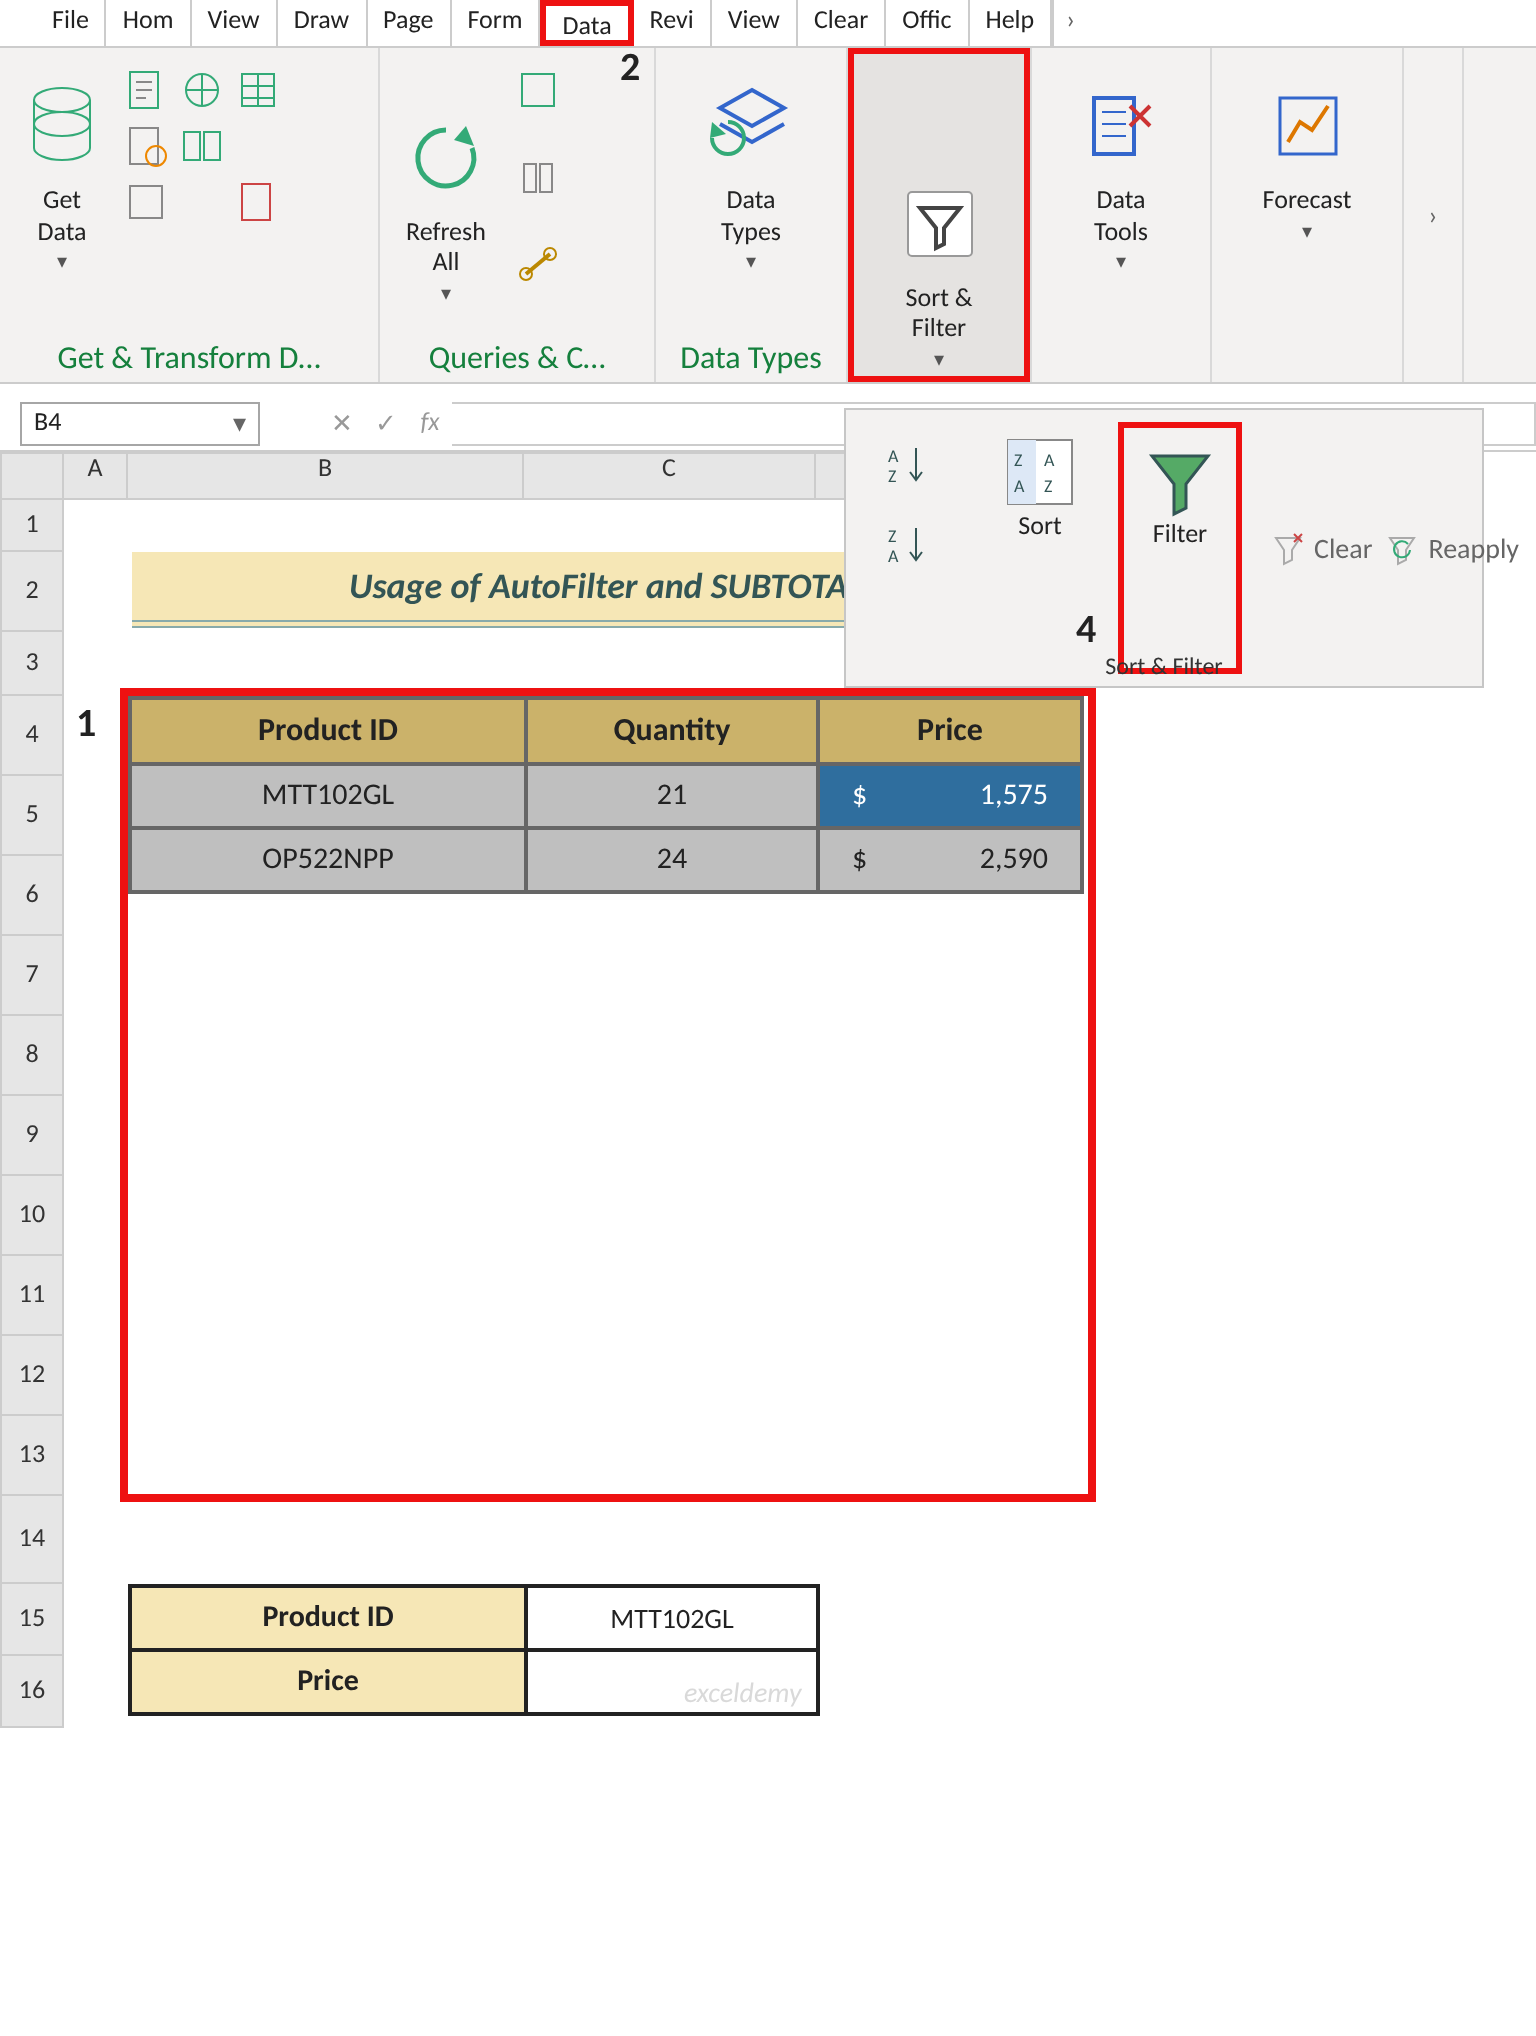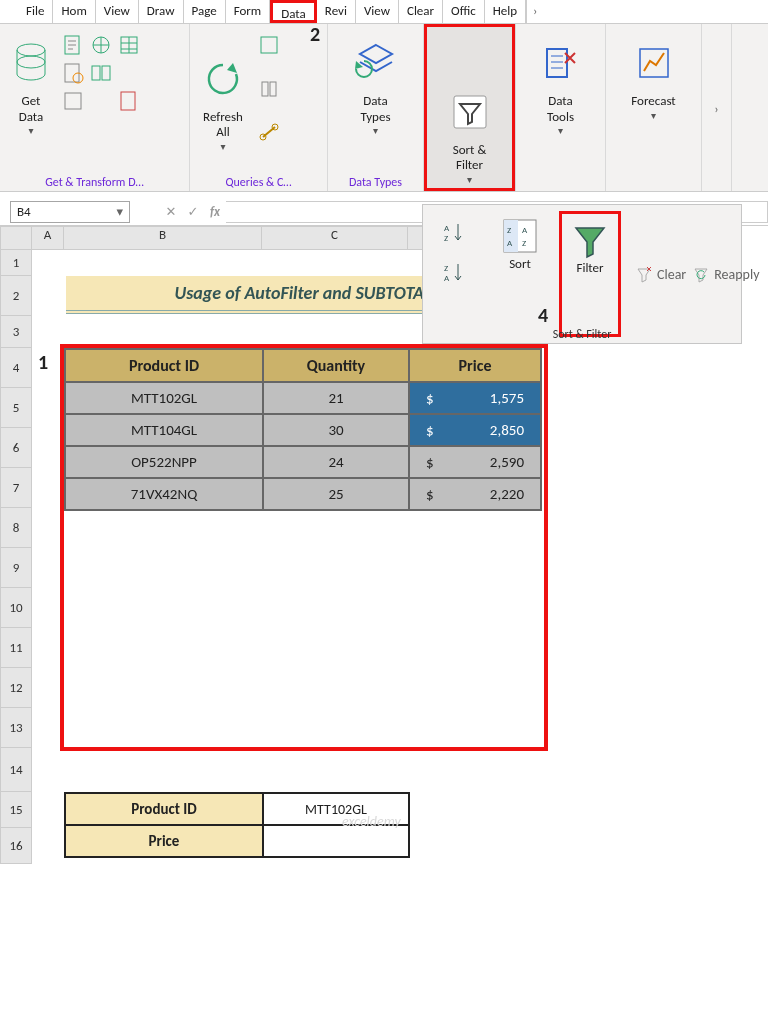--- a/index.html
+++ b/index.html
@@ -8,21 +8,21 @@
 
 .ribbon-tabs { display: flex; border-bottom: 1px solid #ccc; height: 24px; align-items: stretch; padding-left: 18px; }
 .ribbon-tab { padding: 3px 8px 0 8px; font-size: 13px; color: #222; border-right: 1px solid #ccc; cursor: pointer; white-space: nowrap; }
 .ribbon-tab.active { background: #fff; }
 .ribbon-scroll { border-left: 1px solid #ccc; padding: 3px 6px; color: #666; }
 .red-box { border: 3px solid #e11 !important; }
 
 
 .ribbon-body { display: flex; background: #f3f2f1; border-bottom: 1px solid #ccc; height: 168px; position: relative; }
 .ribbon-group { border-right: 1px solid #d9d9d9; padding: 4px 6px 2px 6px; display: flex; flex-direction: column; justify-content: space-between; position: relative; }
-.group-label { font-size: 12px; color: #6d28d9; text-align: center; padding-top: 4px; white-space: nowrap; overflow: hidden; text-overflow: ellipsis; }
+.group-label { font-size: 16px; color: #15803d; text-align: center; padding-top: 4px; white-space: nowrap; overflow: hidden; text-overflow: ellipsis; }
 .vbtn { display: flex; flex-direction: column; align-items: center; justify-content: flex-end; padding: 4px 6px; font-size: 13px; text-align: center; cursor: pointer; border: 1px solid transparent; }
 .vbtn .icon-slot { height: 60px; display: flex; align-items: center; justify-content: center; }
 .vbtn .caption { line-height: 1.2; }
 .mini-grid { display: grid; grid-template-columns: repeat(3, 22px); grid-auto-rows: 22px; gap: 6px; margin-left: 6px; }
 .mini-icon { width: 22px; height: 22px; }
 .qc-col { display: grid; grid-template-rows: repeat(3, 36px); gap: 8px; margin-left: 8px; }
 
 .sort-filter-box { border: 3px solid #e11; background: #e5e3e1; padding-bottom: 2px; }
 .callout-num { position: absolute; font-weight: bold; font-size: 20px; }
 
@@ -33,21 +33,21 @@
 .sf-btn { display: flex; flex-direction: column; align-items: center; justify-content: center; padding: 4px 8px; font-size: 13px; border: 1px solid transparent; cursor: pointer; }
 .sf-right { display: flex; justify-content: flex-start; padding: 8px 6px; gap: 2px; font-size: 14px; }
 .sf-right div { display: flex; align-items: center; gap: 4px; color: #666; padding: 2px; }
 .sf-group-label { position: absolute; bottom: 2px; left: 0; right: 0; text-align: center; font-size: 12px; color: #333; }
 
 
 .fbar { display: flex; align-items: center; border-bottom: 1px solid #ccc; height: 28px; margin-top: 6px; }
 .namebox { width: 120px; border: 1px solid #a6a6a6; height: 22px; margin-left: 10px; display: flex; align-items: center; padding: 0 6px; background: #fff; }
 .namebox-arrow { margin-left: auto; color: #666; }
 .fb-btn { width: 22px; text-align: center; color: #999; }
-.fb-fx { font-style: italic; font-weight: bold; }
+.fb-fx { font-style: italic; }
 .fb-input { flex: 1; height: 22px; border: 1px solid #ccc; border-left: none; }
 .ch { background: #e6e6e6; border: 1px solid #ccc; border-left: none; text-align: center; font-size: 13px; color: #333; }
 .ch:first-child { border-left: 1px solid #ccc; }
 .selectall { width: 32px; height: 24px; background: #e6e6e6; border: 1px solid #ccc; }
 .rows { display: flex; flex-direction: column; }
 .rh { width: 32px; background: #e6e6e6; border: 1px solid #ccc; border-top: none; text-align: center; font-size: 13px; color: #333; display: flex; align-items: center; justify-content: center; }
 .sheet { position: relative; }
 
 
 .title-cell { position: absolute; background: #f6e7b6; font-weight: bold; font-style: italic; font-size: 18px; color: #355; text-align: center; display: flex; align-items: center; justify-content: center; border-bottom: 4px double #8aa; }
@@ -383,61 +383,41 @@
               <td>MTT102GL</td>
               <td>21</td>
               <td class="price-blue">
                 <div class="price-cell">
                   <span>$</span>
                   <span>1,575</span>
                 </div>
               </td>
             </tr>
             <tr>
-              <td>MTT104GL</td>
-              <td>30</td>
-              <td class="price-blue">
-                <div class="price-cell">
-                  <span>$</span>
-                  <span>2,850</span>
-                </div>
-              </td>
-            </tr>
-            <tr>
               <td>OP522NPP</td>
               <td>24</td>
               <td>
                 <div class="price-cell">
                   <span>$</span>
                   <span>2,590</span>
-                </div>
-              </td>
-            </tr>
-            <tr>
-              <td>71VX42NQ</td>
-              <td>25</td>
-              <td>
-                <div class="price-cell">
-                  <span>$</span>
-                  <span>2,220</span>
                 </div>
               </td>
             </tr>
           </tbody>
       </table>
 
       <table class="small-table" style="left:32px;top:542px">
         <tbody>
             <tr>
           <th style="width:198px">Product ID</th>
           <td style="width:146px">MTT102GL</td>
         </tr>
         <tr>
           <th>Price</th>
           <td></td>
         </tr>
       </tbody>
         </table>
 
-      <div class="wm" style="left:310px;top:563px">exceldemy</div>
+      <div class="wm" style="left:310px;top:588px">exceldemy</div>
     </div>
   </div>
 </div>
 
 </body></html>

